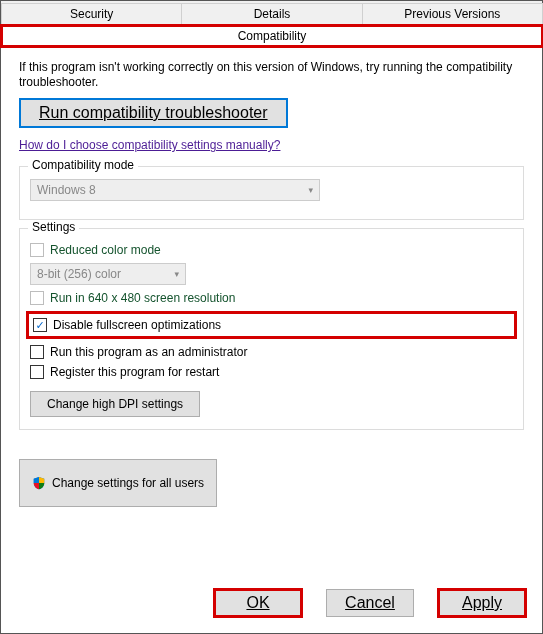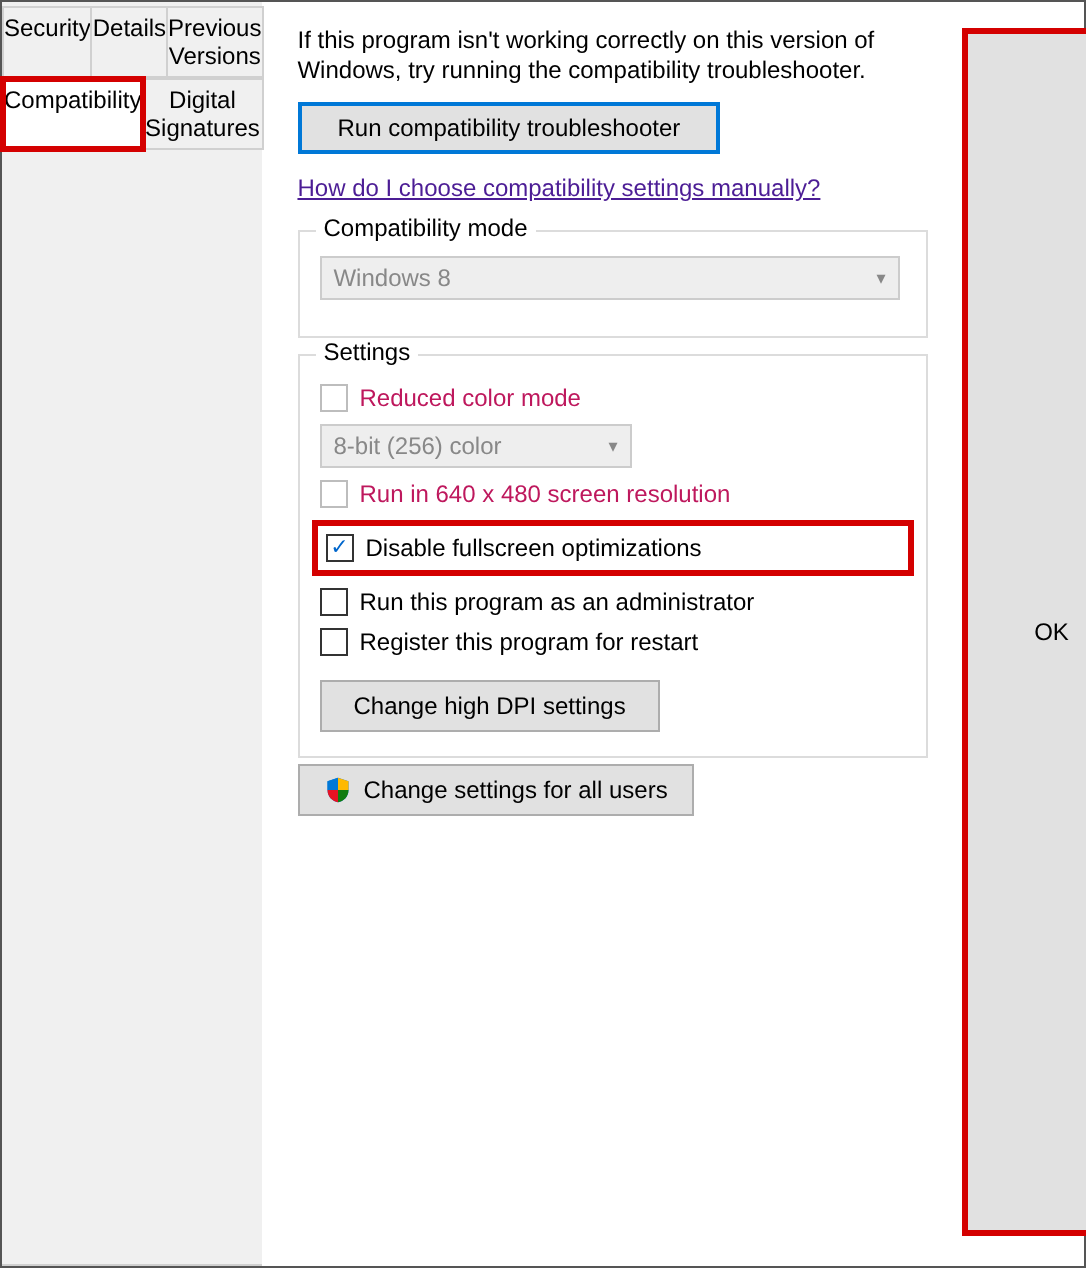--- a/index.html
+++ b/index.html
@@ -11,20 +11,21 @@
     color: #000000;
   }
   .window {
     width: 543px;
     height: 634px;
     box-sizing: border-box;
     border: 1px solid #555;
     background: #ffffff;
     position: relative;
     display: flex;
+    flex-direction: column;
   }
   .tabstrip {
     background: #f0f0f0;
     border-bottom: 1px solid #d0d0d0;
     padding-top: 2px;
   }
   .tabrow {
     display: flex;
   }
   .tab {
@@ -58,24 +59,25 @@
   .intro {
     font-size: 12px;
     line-height: 1.25;
     margin-bottom: 8px;
   }
   .btn {
     display: inline-block;
     background: #e1e1e1;
     border: 1px solid #adadad;
     padding: 5px 14px;
-    font-size: 12px;
+    font-size: 16px;
     text-align: center;
     cursor: default;
     font-family: inherit;
+    text-decoration: underline;
   }
   .btn-trouble {
     border: 2px solid #0078d7;
     background: #e1e1e1;
     padding: 4px 18px;
     margin-bottom: 10px;
   }
   .link {
     color: #4c1d95;
     text-decoration: underline;
@@ -119,21 +121,21 @@
   .chk.disabled {
     border-color: #bdbdbd;
   }
   .chk.checked::after {
     content: "✓";
     font-size: 11px;
     line-height: 1;
     color: #0066cc;
   }
   .disabled-text {
-    color: #be185d;
+    color: #14532d;
   }
   .combo {
     width: 290px;
     height: 22px;
     border: 1px solid #cccccc;
     background: #eeeeee;
     color: #888888;
     display: flex;
     align-items: center;
     justify-content: space-between;
@@ -158,26 +160,26 @@
     background: #e1e1e1;
     border: 1px solid #adadad;
     padding: 5px 16px;
     font-size: 12px;
     display: inline-block;
     margin-top: 6px;
   }
   .btn-allusers {
     background: #e1e1e1;
     border: 1px solid #adadad;
-    padding: 5px 12px;
+    padding: 16px 12px;
     font-size: 12px;
     display: inline-flex;
     align-items: center;
     gap: 6px;
-    margin-top: 3px;
+    margin-top: 29px;
   }
   .shield {
     width: 14px;
     height: 14px;
     display: inline-block;
   }
   .footer {
     display: flex;
     justify-content: flex-end;
     gap: 24px;
@@ -194,21 +196,20 @@
 <div class="window">
 
   <div class="tabstrip">
     <div class="tabrow">
       <div class="tab">Security</div>
       <div class="tab">Details</div>
       <div class="tab">Previous Versions</div>
     </div>
     <div class="tabrow">
       <div class="tab active highlight-red">Compatibility</div>
-      <div class="tab">Digital Signatures</div>
     </div>
   </div>
 
   <div class="content">
 
     <div class="intro">If this program isn't working correctly on this version of Windows, try running the compatibility troubleshooter.</div>
 
     <div>
       <button class="btn btn-trouble">Run compatibility troubleshooter</button>
     </div>

